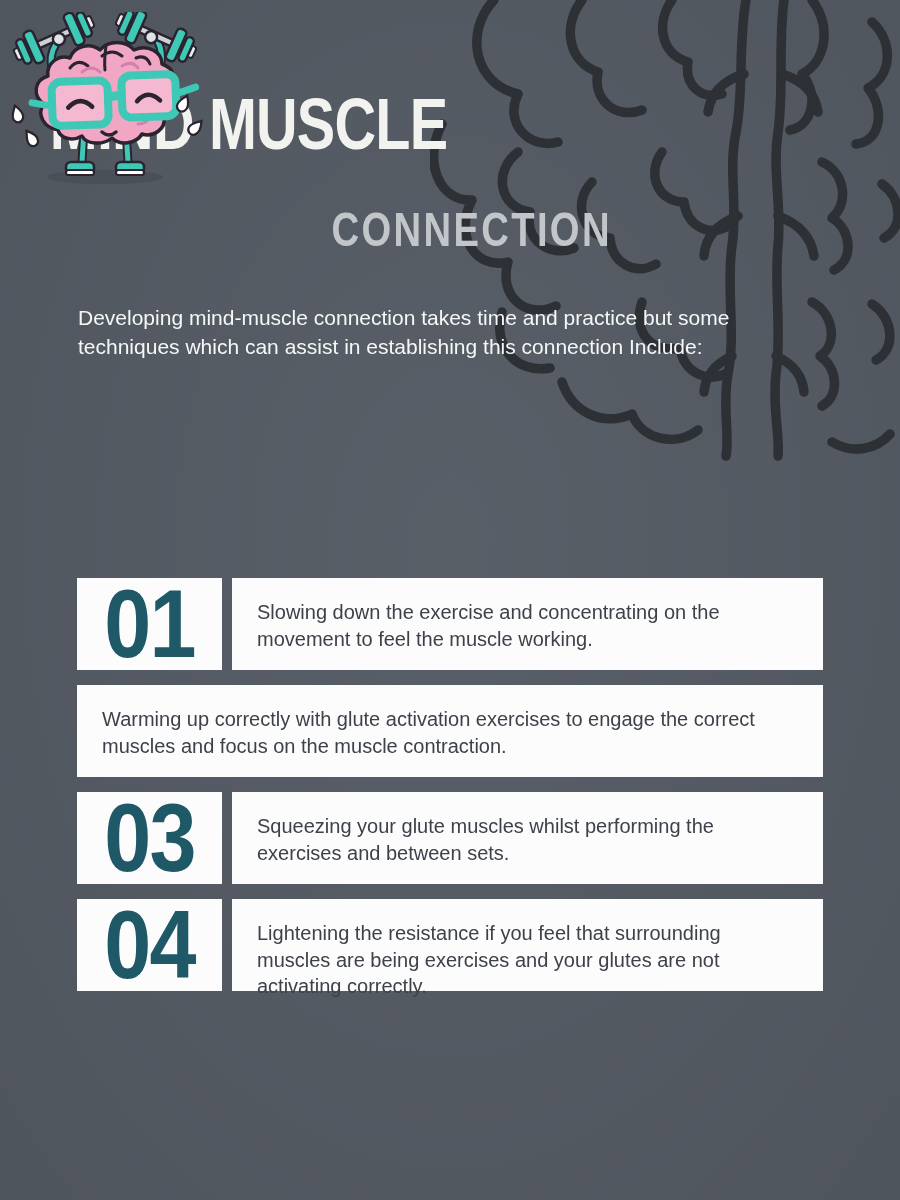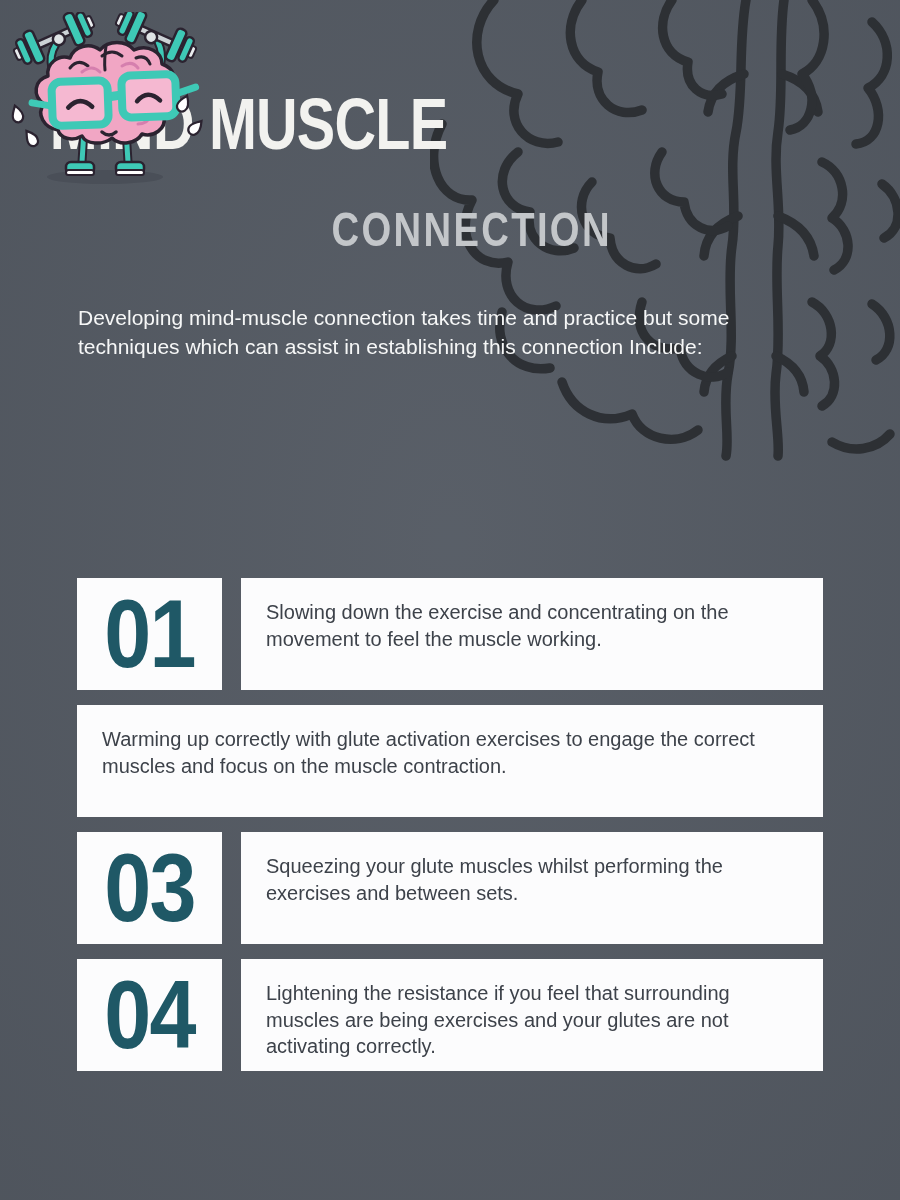--- a/index.html
+++ b/index.html
@@ -32,21 +32,21 @@
     font-weight:bold;font-size:49px;line-height:1;
     color:#c3c6c9;white-space:nowrap;margin-left:43px;
   }
   .subtitle-inner{display:inline-block;transform:scaleX(0.78);transform-origin:center;letter-spacing:3px;}
   .intro{
     position:absolute;top:303px;left:78px;width:748px;z-index:1;
     color:#f6f7f7;font-size:21px;line-height:1.4;
   }
   .intro p{margin:0 0 18px 0;}
   .cards{position:absolute;top:578px;left:77px;width:746px;z-index:1;}
-  .card{display:flex;gap:19px;height:112px;margin-bottom:15px;}
+  .card{display:flex;gap:10px;height:92px;margin-bottom:15px;}
   .num-box{
     width:145px;flex:0 0 145px;background:#fcfcfd;
     display:flex;align-items:center;justify-content:center;
   }
   .num{
     font-weight:bold;font-size:96px;line-height:1;color:#1f5866;
     display:inline-block;transform:scaleX(0.88);letter-spacing:-2px;
   }
   .text-box{
     flex:1;background:#fcfcfd;box-sizing:border-box;

